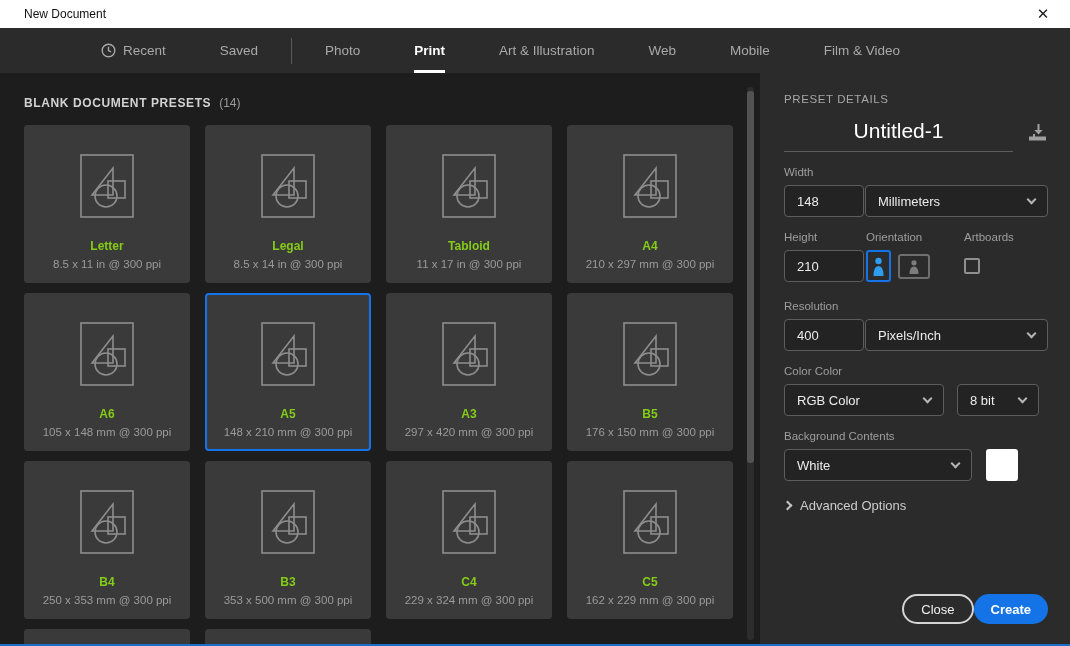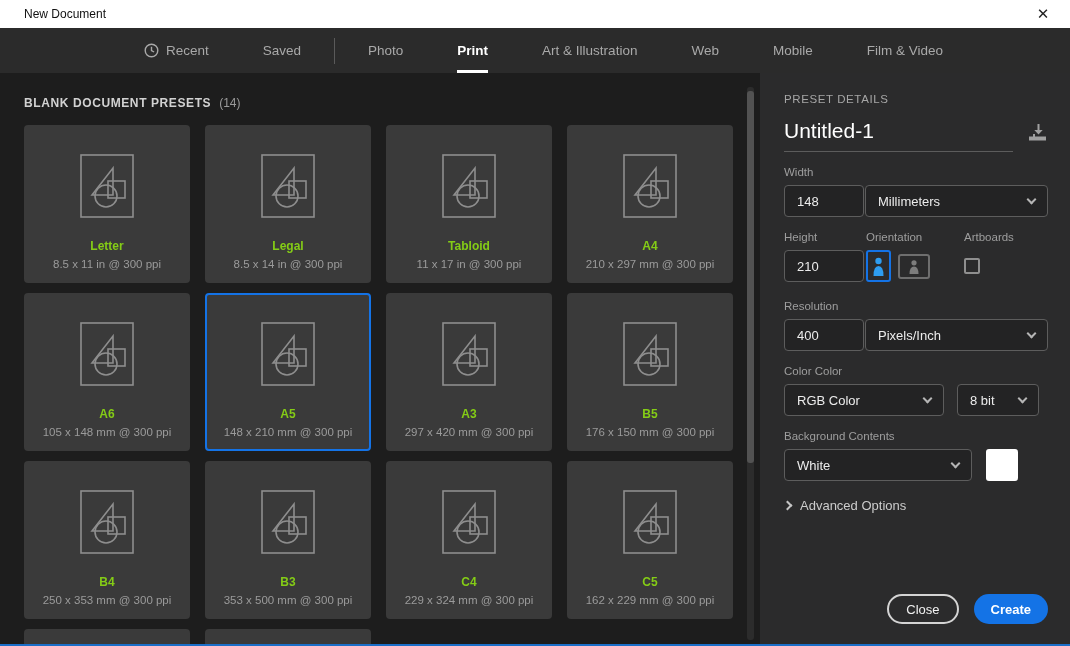--- a/index.html
+++ b/index.html
@@ -6,21 +6,21 @@
   html,body { background:#000; }
   body { font-family:"Liberation Sans", sans-serif; }
   .window { position:relative; width:1070px; height:646px; background:#1d1d1d; overflow:hidden; }
 
   
   .titlebar { height:28px; background:#ffffff; display:flex; align-items:center; padding:0 12px 0 24px; }
   .titlebar .title { font-size:12px; color:#111; }
   .titlebar .close { margin-left:auto; font-size:15px; color:#222; width:30px; text-align:center; cursor:pointer; line-height:28px; }
 
   
-  .tabbar { height:45px; background:#2b2b2b; display:flex; align-items:stretch; padding-left:117px; }
+  .tabbar { height:45px; background:#2b2b2b; display:flex; align-items:stretch; padding-left:74px; }
   .tab { position:relative; display:flex; align-items:center; gap:7px; padding:0 27px; color:#a9a9a9; font-size:13.5px; cursor:pointer; }
   .tab.active { color:#ffffff; font-weight:bold; }
   .tab.active::after { content:''; position:absolute; left:27px; right:27px; bottom:0; height:3px; background:#ffffff; }
   .tab-divider { width:1px; height:26px; background:#5a5a5a; align-self:center; margin:0 6px; }
   .tab-icon svg { display:block; }
 
   
   .body { display:flex; height:571px; }
   .left { position:relative; width:760px; background:#1d1d1d; overflow:hidden; }
   .left-header { margin:23px 0 15px 24px; font-size:12px; letter-spacing:.6px; color:#d2d2d2; font-weight:bold; }
@@ -33,21 +33,21 @@
   .card .preset-name { margin-top:17px; font-size:12px; font-weight:bold; color:#84cc16; }
   .card .preset-size { margin-top:5px; font-size:11.5px; color:#9b9b9b; }
   .card.stub { height:158px; }
 
   .scrollbar { position:absolute; top:14px; bottom:4px; right:6px; width:7px; background:#2c2c2c; border-radius:3px; }
   .scroll-thumb { position:absolute; top:4px; left:0; width:7px; height:372px; background:#525252; border-radius:3px; }
 
   
   .right { flex:1; background:#2b2b2c; display:flex; flex-direction:column; padding:20px 22px 20px 24px; }
   .panel-header { font-size:11.5px; letter-spacing:.6px; color:#a6a6a6; }
-  .name-row { display:flex; align-items:flex-end; margin-top:14px; }
+  .name-row { display:flex; align-items:flex-end; margin-top:14px;text-align:center; }
   .doc-name { flex:1; font-size:21px; color:#ffffff; padding-bottom:8px; border-bottom:1px solid #5c5c5c; cursor:text; }
   .dl-icon { margin-left:14px; padding-bottom:6px; cursor:pointer; }
 
   .field-label { font-size:11.5px; color:#9e9e9e; margin-top:14px; margin-bottom:7px; }
   .row { display:flex; align-items:flex-start; }
   .col { display:flex; flex-direction:column; }
 
   .input, .dropdown { height:32px; background:#232324; border:1px solid #5d5d5d; border-radius:4px; color:#ececec; font-size:13px; display:flex; align-items:center; padding:0 12px; }
   .input { width:80px; }
   .dropdown { cursor:pointer; }
@@ -59,21 +59,21 @@
   .orient-btn { width:25px; height:32px; border:2px solid #6e6e6e; border-radius:3px; display:flex; align-items:center; justify-content:center; cursor:pointer; }
   .orient-btn.portrait { border-color:var(--accent); }
   .orient-btn.landscape { width:32px; height:25px; margin-top:4px; }
   .checkbox { width:16px; height:16px; border:2px solid #8f8f8f; border-radius:2px; margin-top:8px; cursor:pointer; }
 
   .swatch { width:32px; height:32px; background:#ffffff; border-radius:3px; margin-left:14px; cursor:pointer; }
 
   .advanced { display:flex; align-items:center; gap:9px; margin-top:17px; color:#cccccc; font-size:13px; cursor:pointer; }
   .chev-right { width:7px; height:7px; border-right:2px solid #c5c5c5; border-bottom:2px solid #c5c5c5; transform:rotate(-45deg); flex:none; }
 
-  .footer { margin-top:auto; display:flex; justify-content:flex-end; gap:15px; }
+  .footer { margin-top:auto; display:flex; justify-content:flex-end; }
   .btn { height:30px; border-radius:16px; font-size:13px; display:flex; align-items:center; padding:0 17px; cursor:pointer; font-family:inherit; }
   .btn-close { background:transparent; border:2px solid #d4d4d4; color:#f1f1f1; }
   .btn-create { background:var(--accent); border:none; color:#ffffff; font-weight:bold; }
 
   .bottom-line { position:absolute; left:0; right:0; bottom:0; height:2px; background:#1a6ec8; }
 </style>
 </head>
 <body>
 
 <div class="window">

